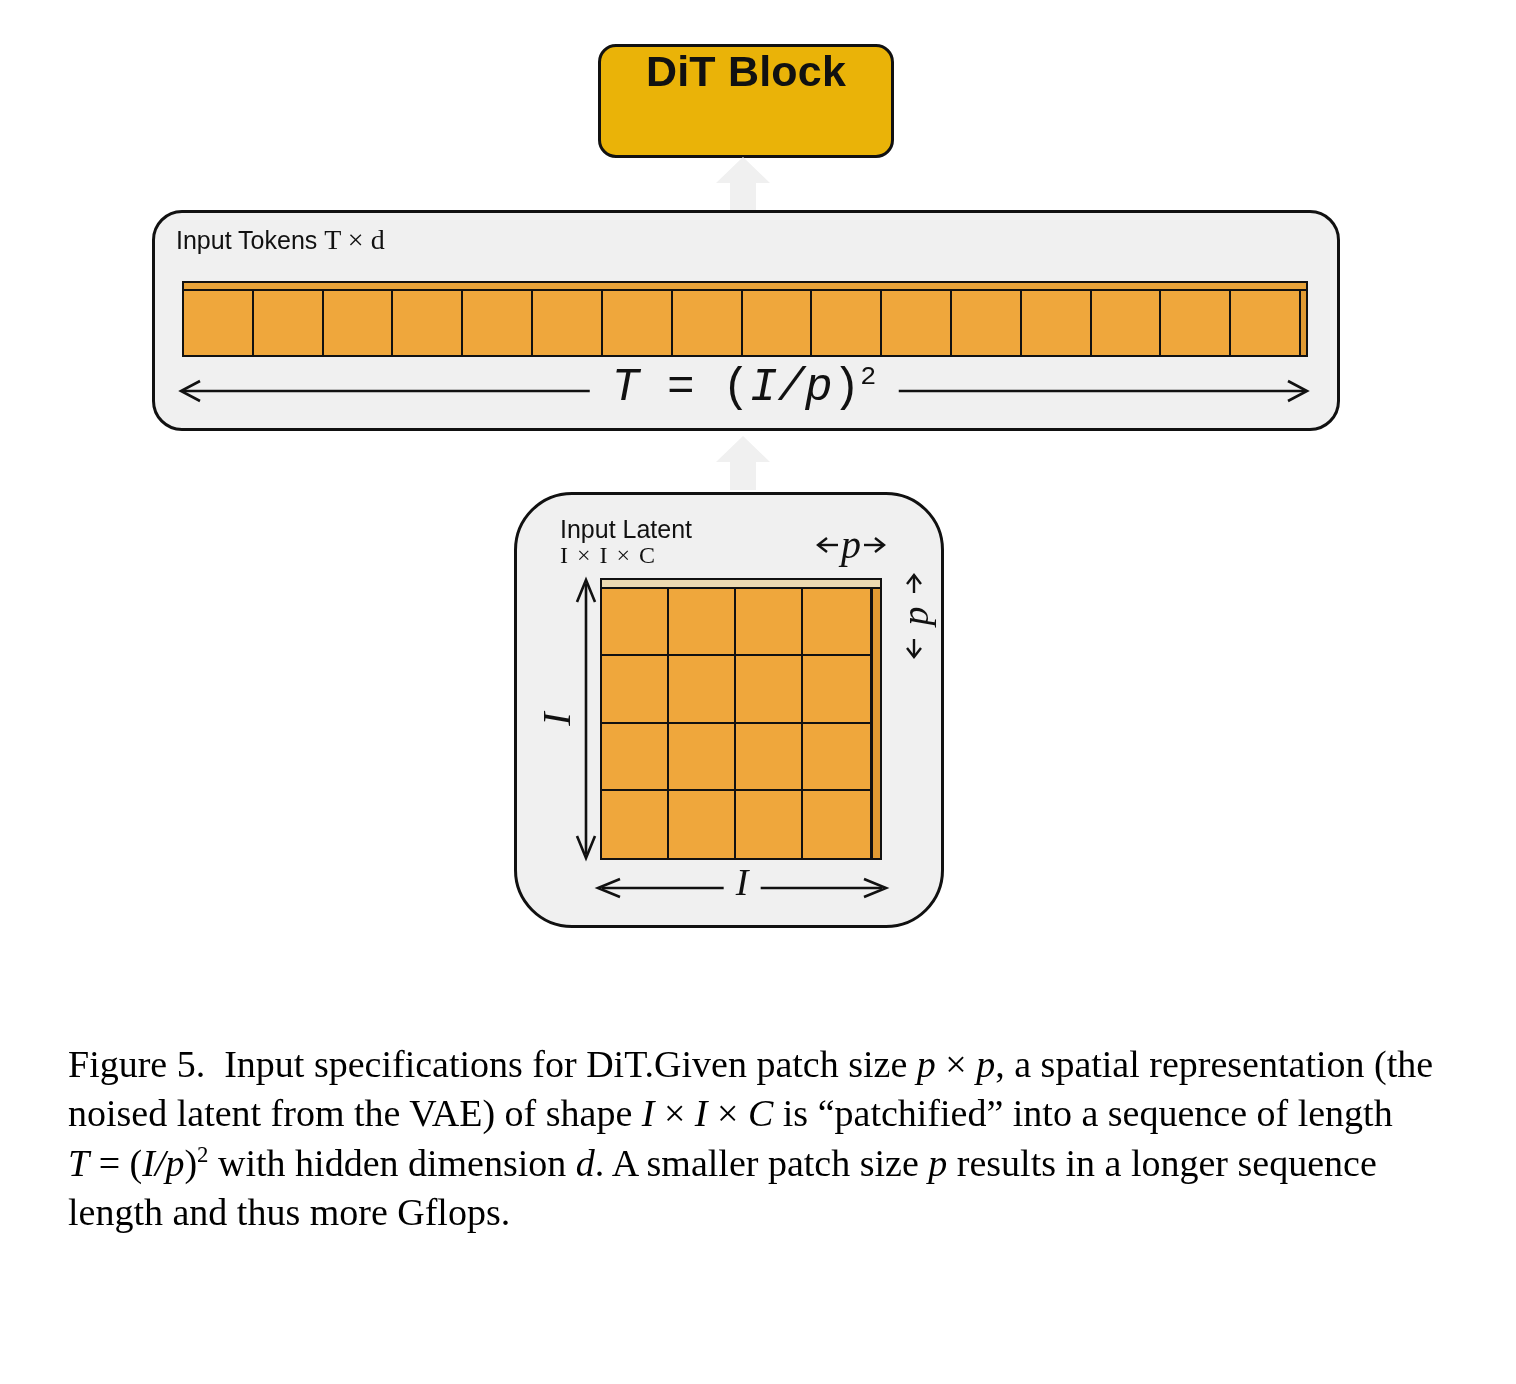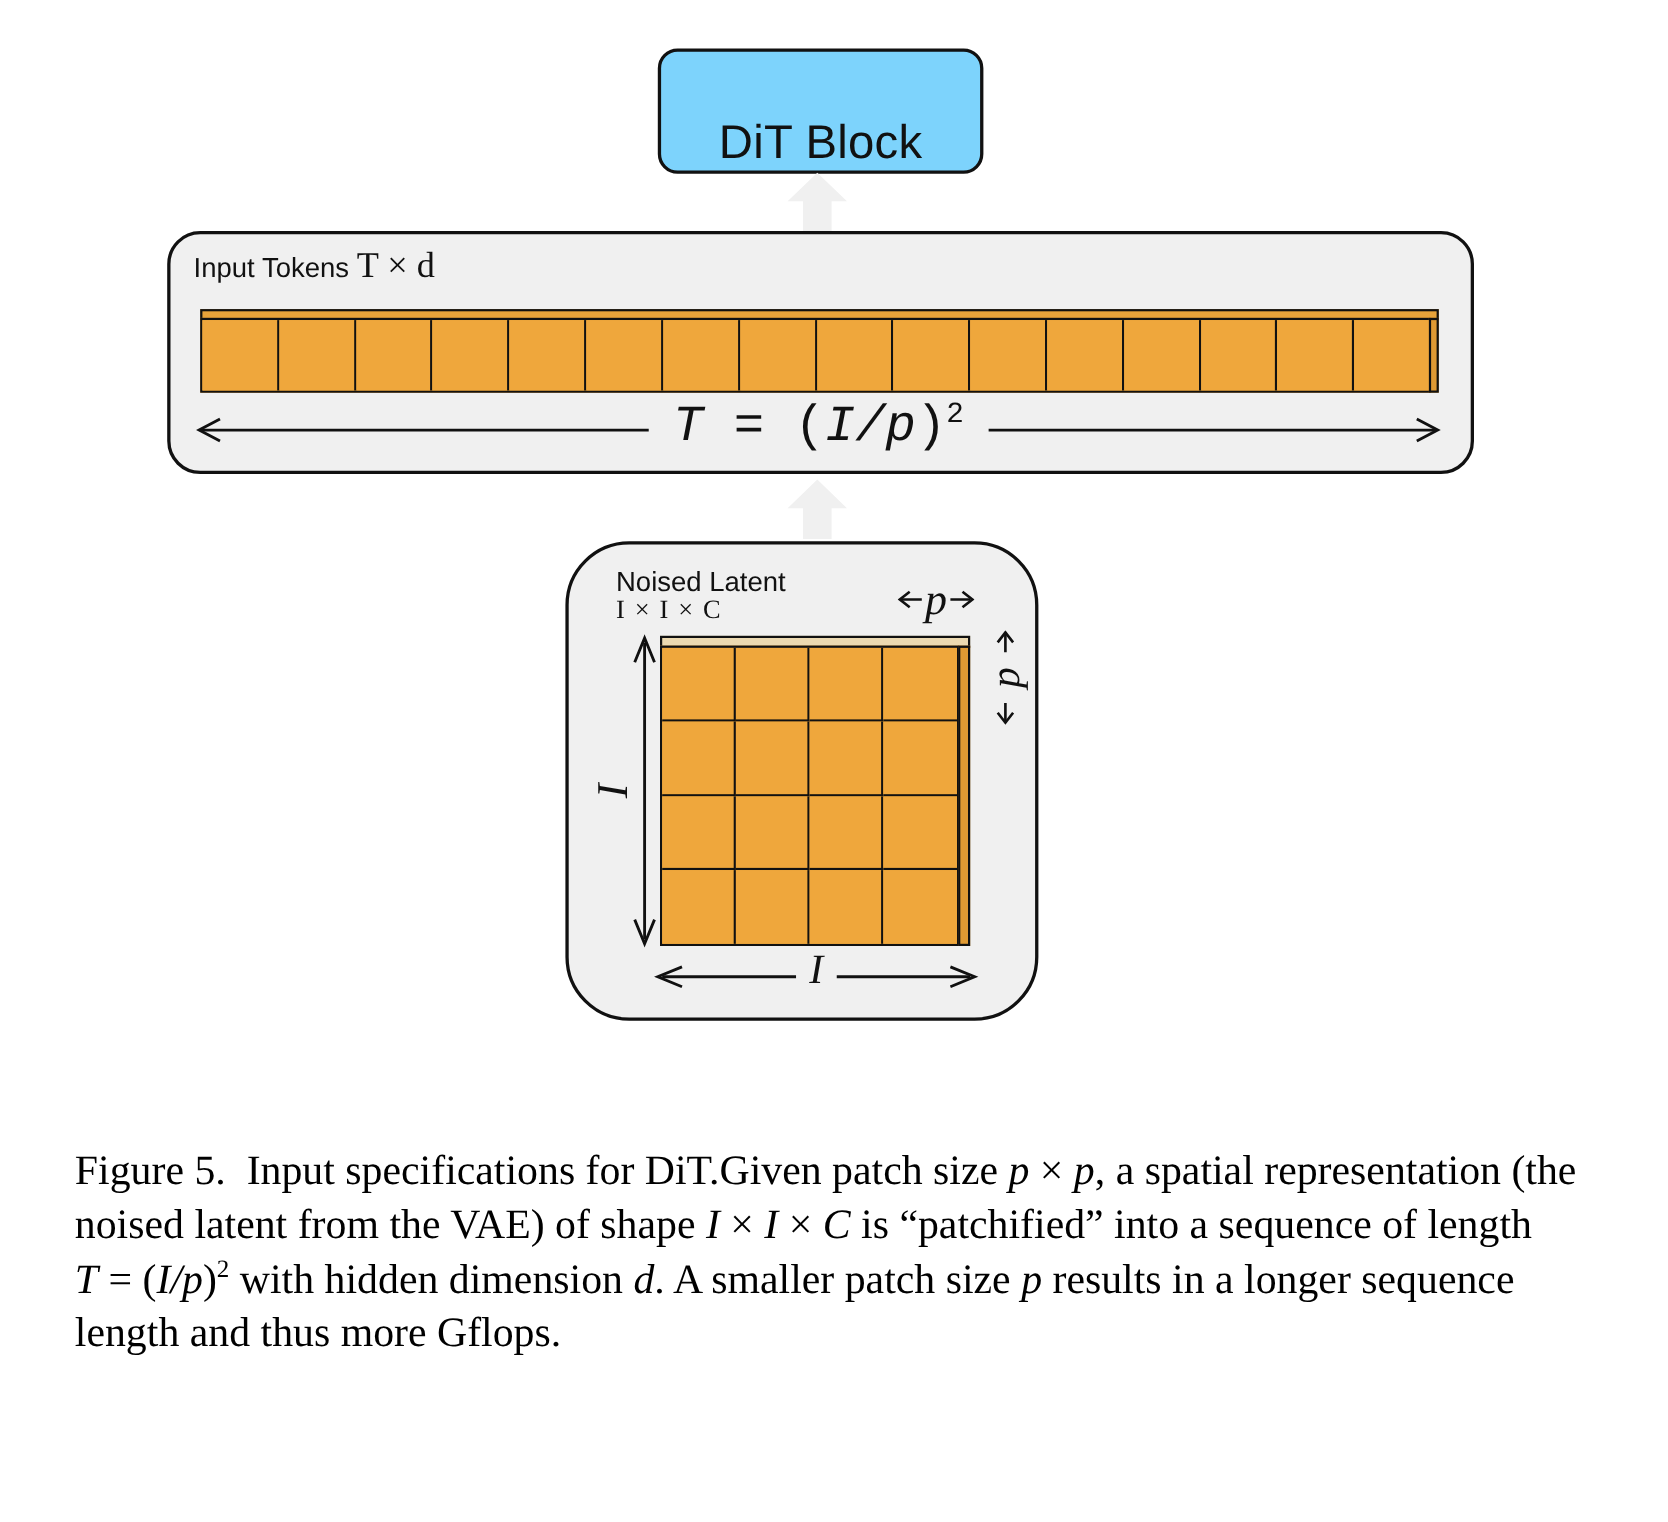--- a/index.html
+++ b/index.html
@@ -17,26 +17,27 @@
 
   
   .abs { position: absolute; }
 
   
   #dit-block {
     left: 598px;
     top: 44px;
     width: 290px;
     height: 108px;
-    background: #7dd3fc;
+    background: #eab308;
     border: 3.5px solid #111111;
     border-radius: 18px;
     display: flex;
-    align-items: flex-end;
+    align-items: flex-start;
     justify-content: center;
+    font-weight: bold;
   }
   #dit-block .label {
     font-family: "Liberation Sans", sans-serif;
     font-size: 43px;
     color: #111111;
     letter-spacing: 0.2px;
   }
 
   
   .fat-arrow { width: 60px; }
@@ -53,21 +54,21 @@
   }
   #tokens-title {
     left: 176px;
     top: 224px;
     font-size: 25px;
     color: #111111;
     white-space: nowrap;
   }
   #tokens-title .math {
     font-family: "Liberation Serif", serif;
-    font-size: 33px;
+    font-size: 28px;
   }
 
   
   #token-strip {
     left: 182px;
     top: 281px;
     width: 1126px;
     height: 76px;
   }
   #token-strip .top-face {
@@ -351,21 +352,21 @@
   </div>
 </div>
 
 <svg class="abs fat-arrow" style="left:713px; top:434px;" width="60" height="58" viewBox="0 0 60 58">
   <path d="M30 2 L57 28 L43 28 L43 56 L17 56 L17 28 L3 28 Z" fill="#f0f0f0"></path>
 </svg>
 
 <div class="abs" id="latent-panel"></div>
 
 <div class="abs" id="latent-title">
-  <span>Noised Latent</span>
+  <span>Input Latent</span>
   <span class="shape">I × I × C</span>
 </div>
 
 <div class="abs" id="latent-grid">
   <div class="top-face"></div>
   <div class="cells" id="latent-cells">
       <div class="cell"></div>
       <div class="cell"></div>
       <div class="cell"></div>
       <div class="cell"></div>

